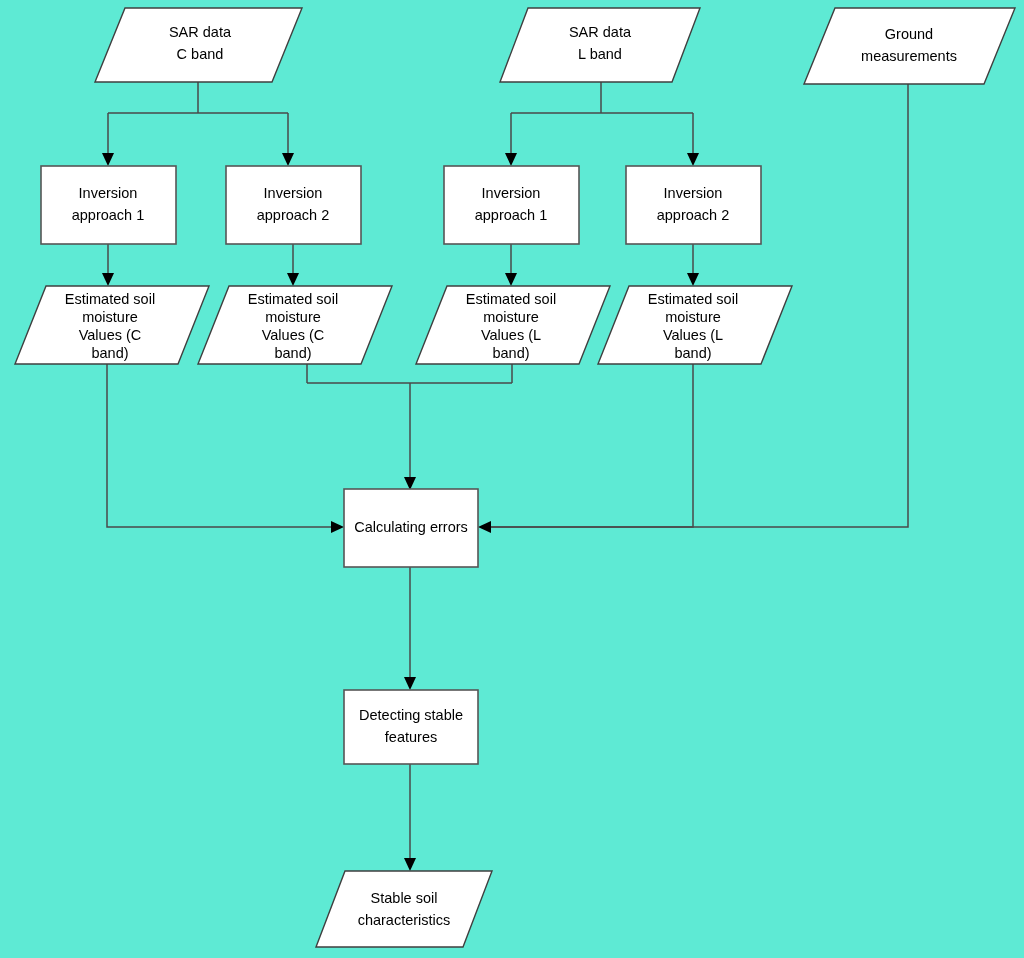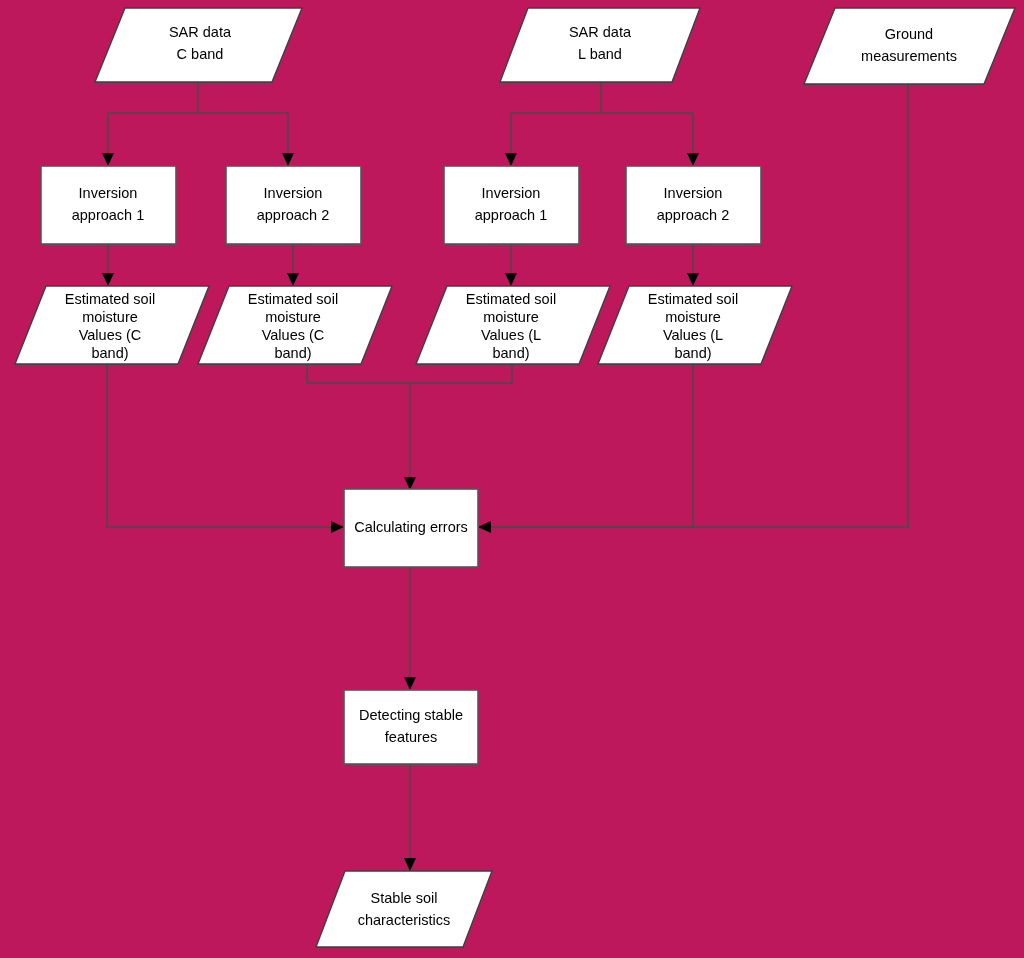--- a/index.html
+++ b/index.html
@@ -9,21 +9,21 @@
     background: #ffffff;
   }
   body {
     font-family: "Liberation Sans", sans-serif;
     color: #000000;
   }
   #flowchart-root {
     position: relative;
     width: 1024px;
     height: 958px;
-    background: #be185d;
+    background: #5eead4;
     overflow: hidden;
   }
   #flow-svg {
     position: absolute;
     top: 0;
     left: 0;
     width: 1024px;
     height: 958px;
     display: block;
   }

